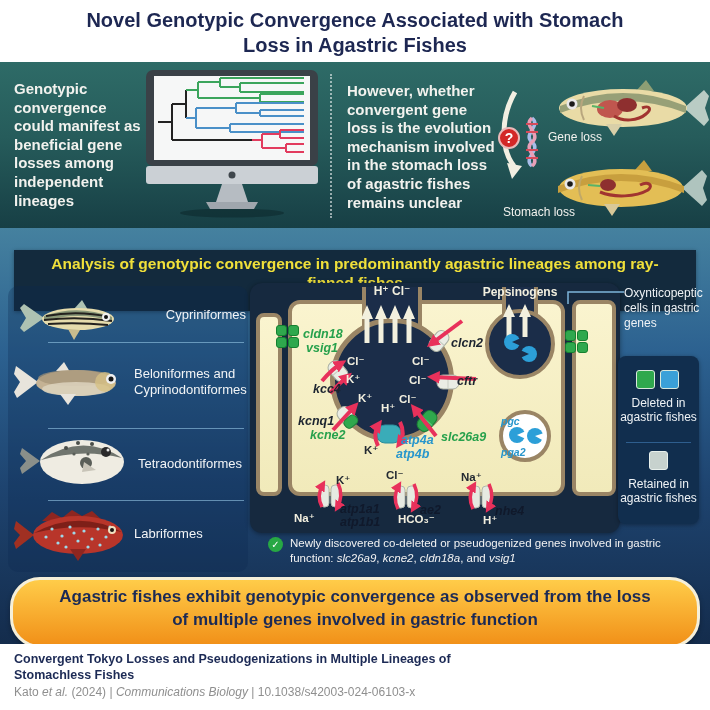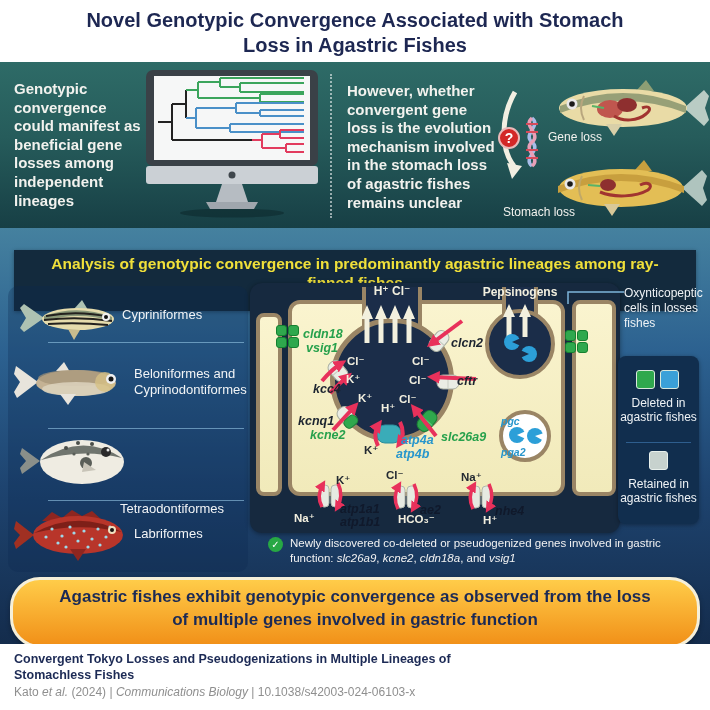--- a/index.html
+++ b/index.html
@@ -172,21 +172,21 @@
     <svg class="lineage-fish" style="left:16px; top:64px;" width="118" height="52" viewBox="0 0 118 52">
       <polygon points="28,26 8,12 4,16 10,26 4,36 8,40" fill="#aec2b2"></polygon>
       <polygon points="58,17 66,8 72,18" fill="#aec2b2"></polygon>
       <ellipse cx="62" cy="27" rx="36" ry="11" fill="#e6dcac"></ellipse>
       <path d="M28,24 Q62,12 96,25 L96,29 Q62,19 28,29 Z" fill="#8a9878"></path>
       <path d="M30,24 Q62,18 94,25 M28,28 Q62,24 96,29 M32,32 Q62,30 92,33" stroke="#23211e" stroke-width="2" fill="none"></path>
       <polygon points="52,37 58,48 64,38" fill="#c8bc8e"></polygon>
       <circle cx="90" cy="25" r="4" fill="#f0f0f0"></circle>
         <circle cx="90" cy="25" r="2" fill="#111111"></circle>
     </svg>
-    <span class="lineage-label" style="left:122px; top:79px;">Cypriniformes</span>
+    <span class="lineage-label" style="left:134px; top:79px;text-align:right;">Cypriniformes</span>
     <div class="lineage-divider" style="top:114px;"></div>
 
     <svg class="lineage-fish" style="left:12px; top:124px;" width="120" height="60" viewBox="0 0 120 60">
       <polygon points="26,30 4,14 2,22 8,30 2,40 5,46" fill="#e8e4dc"></polygon>
       <polygon points="44,19 52,10 58,20" fill="#e8e4dc"></polygon>
       <ellipse cx="64" cy="31" rx="40" ry="13" fill="#c4b294"></ellipse>
       <ellipse cx="64" cy="26" rx="38" ry="8" fill="#a59478" opacity="0.7"></ellipse>
       <ellipse cx="64" cy="37" rx="34" ry="7" fill="#ddd4be" opacity="0.85"></ellipse>
       <circle cx="93" cy="30" r="10" fill="#d6c184" opacity="0.8"></circle>
       <polygon points="48,42 56,53 64,42" fill="#e8e4dc"></polygon>
@@ -204,21 +204,21 @@
         <circle cx="62" cy="13" r="2" fill="#4a4e49"></circle>
       <circle cx="76" cy="14" r="2" fill="#4a4e49"></circle>
         <circle cx="88" cy="20" r="2" fill="#4a4e49"></circle>
       <circle cx="58" cy="24" r="1.6" fill="#5a5e58"></circle>
         <circle cx="72" cy="24" r="1.6" fill="#5a5e58"></circle>
       <circle cx="70" cy="33" r="6" fill="#5a5e58"></circle>
       <polygon points="68,32 80,40 66,42" fill="#c8c4b8"></polygon>
       <circle cx="90" cy="22" r="5" fill="#2a2a2a"></circle>
         <circle cx="92" cy="20" r="1.5" fill="#e8e8e8"></circle>
     </svg>
-    <span class="lineage-label" style="left:120px; top:228px;margin-top:45px;">Tetraodontiformes</span>
+    <span class="lineage-label" style="left:138px; top:228px;">Tetraodontiformes</span>
     <div class="lineage-divider" style="top:272px;"></div>
 
     <svg class="lineage-fish" style="left:12px; top:275px;" width="122" height="62" viewBox="0 0 122 62">
       <polygon points="22,32 4,18 2,26 8,32 2,40 4,46" fill="#a03022"></polygon>
       <path d="M30,18 L40,9 L50,15 L60,7 L70,13 L80,8 L90,17 L60,20 Z" fill="#8e2620"></path>
       <ellipse cx="66" cy="32" rx="45" ry="19" fill="#b8352a"></ellipse>
       <path d="M22,30 Q66,6 110,29 Q66,19 22,30 Z" fill="#7e1f18"></path>
       <polygon points="58,46 66,58 74,46" fill="#8e2620"></polygon>
       <g fill="#9fd8e8">
         <circle cx="40" cy="26" r="1.6"></circle>
@@ -383,21 +383,21 @@
       <span class="ion dark" style="left:136px; top:185px;">Cl⁻</span>
       <span class="ion dark" style="left:211px; top:187px;">Na⁺</span>
       <span class="ion" style="left:44px;  top:228px;">Na⁺</span>
       <span class="ion" style="left:148px; top:229px;">HCO₃⁻</span>
       <span class="ion" style="left:233px; top:230px;">H⁺</span>
     </div>
 
     <svg style="position:absolute; left:558px; top:60px;" width="70" height="20" viewBox="0 0 70 20">
       <path d="M66,4 H10 V16" stroke="#7db5dc" stroke-width="1.5" fill="none"></path>
     </svg>
-    <p class="oxy-label">Oxynticopeptic cells in losses fishes</p>
+    <p class="oxy-label">Oxynticopeptic cells in gastric genes</p>
     <div class="legend-box">
       <span class="sq" style="left:18px; top:14px; background:#2fa84d; border:1px solid #d8e8dc;"></span>
       <span class="sq" style="left:42px; top:14px; background:#3aa0d8; border:1px solid #d8e8dc;"></span>
       <p class="legend-text" style="top:40px;">Deleted in agastric fishes</p>
       <div class="legend-divider"></div>
       <span class="sq" style="left:31px; top:95px; background:#c7d2ce; border:1px solid #e8f0ec;"></span>
       <p class="legend-text" style="top:121px;">Retained in agastric fishes</p>
     </div>
 
     <span class="note-check">✓</span>

